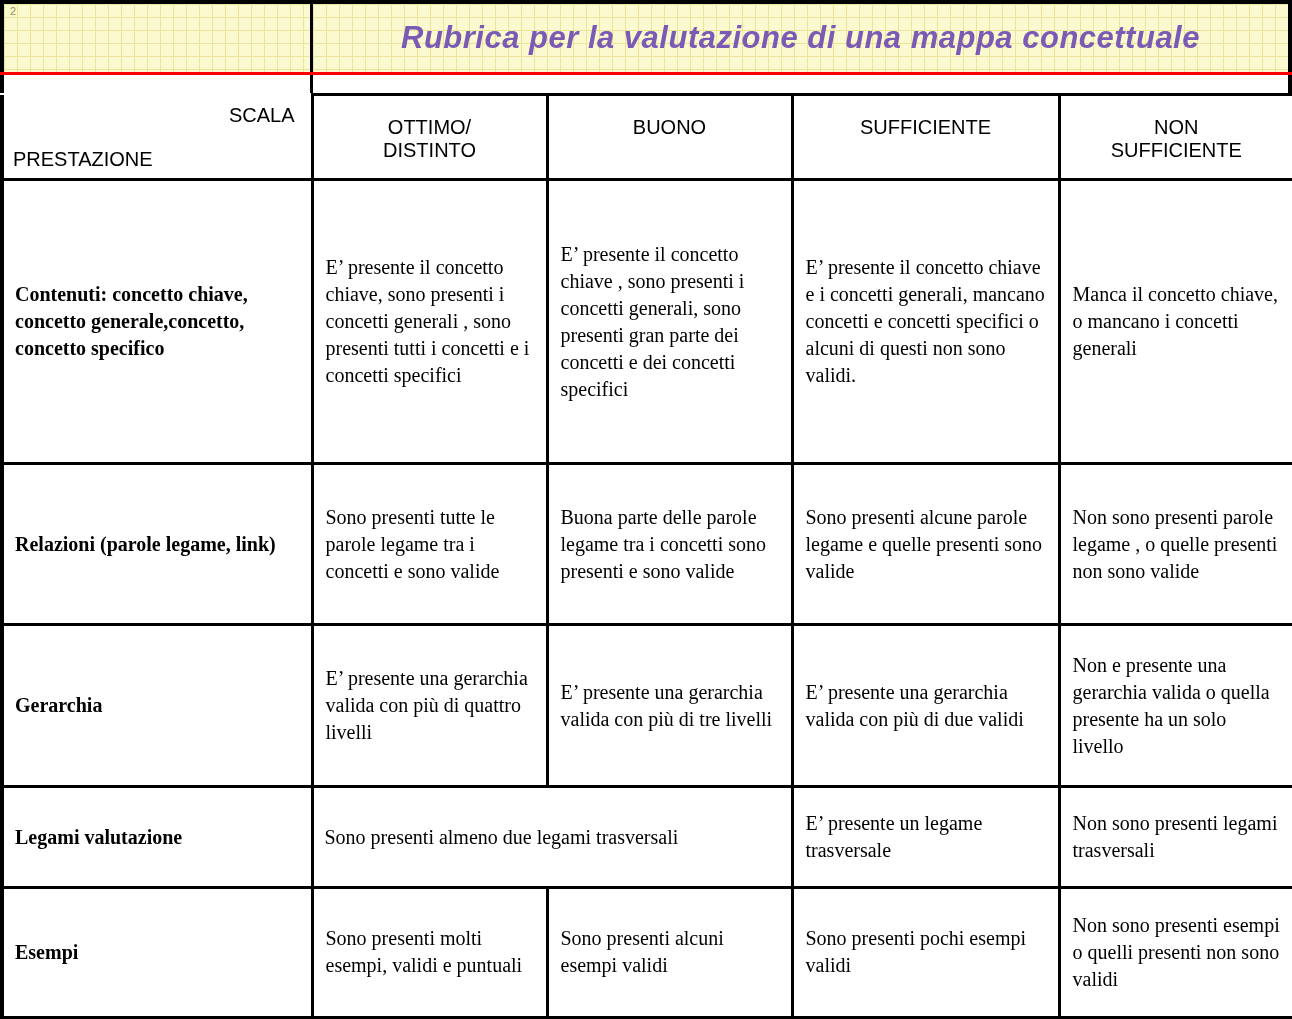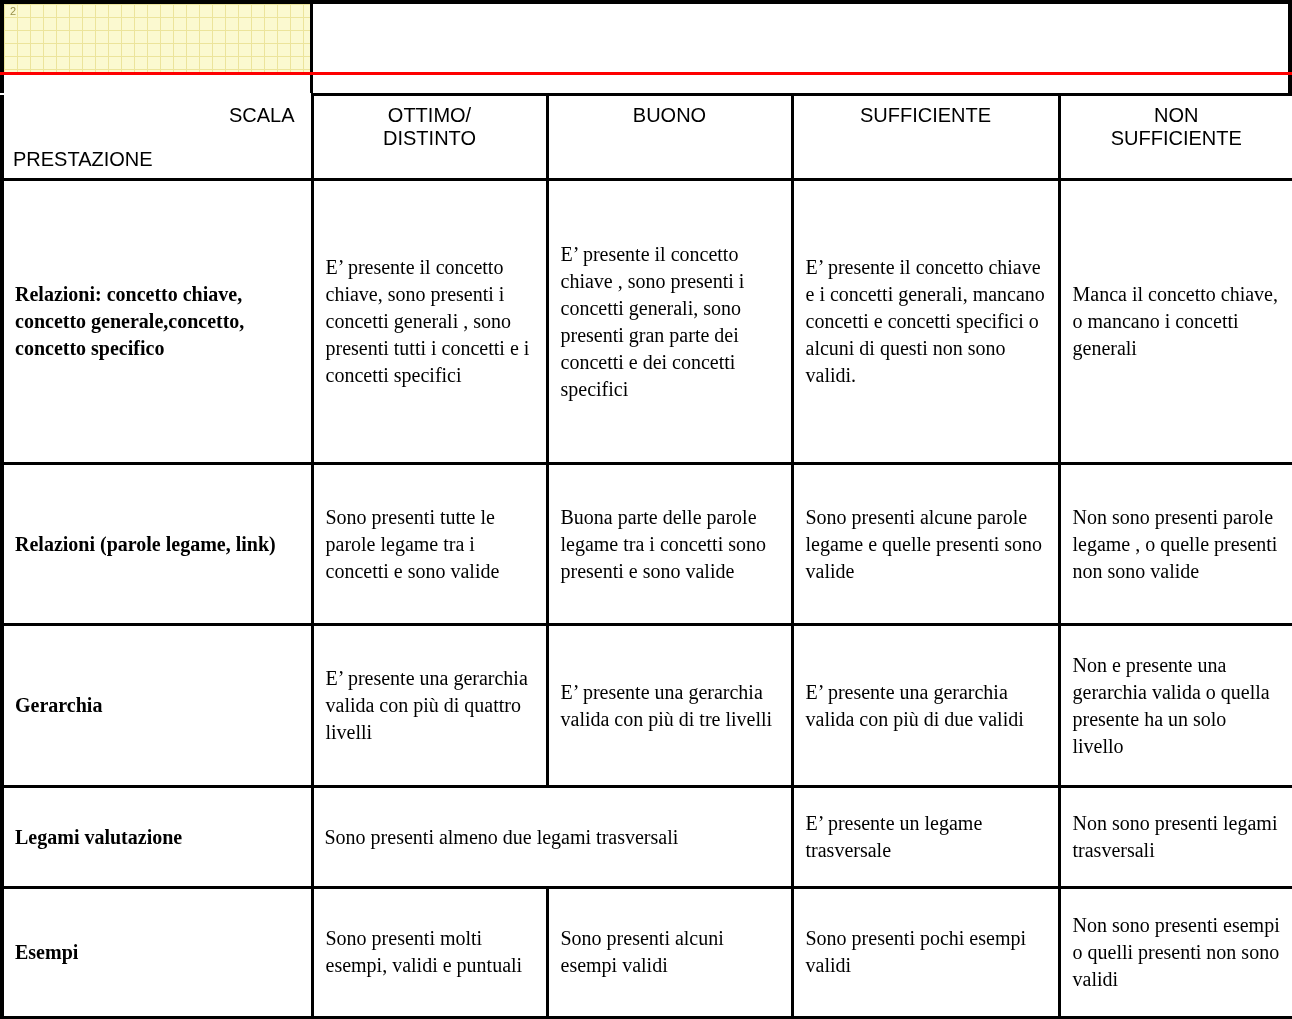--- a/index.html
+++ b/index.html
@@ -47,21 +47,21 @@
   .scala-label{
     position:absolute;top:9px;right:16px;
     font:20px "Liberation Sans",sans-serif;
   }
   .prestazione-label{
     position:absolute;bottom:7px;left:9px;
     font:20px "Liberation Sans",sans-serif;
   }
   th.scale-head{
     font-family:"Liberation Sans",sans-serif;font-weight:normal;font-size:20px;
-    vertical-align:top;padding-top:8px;text-align:center;white-space:pre-line;
+    vertical-align:top;padding-top:20px;text-align:center;white-space:pre-line;
     background:#fff;
   }
   td.label-cell{
     font-weight:bold;font-size:20px;line-height:1.35;
     vertical-align:middle;text-align:left;padding:6px 10px 6px 11px;background:#fff;
   }
   td.body-cell{
     font-size:20px;line-height:1.35;vertical-align:middle;text-align:left;
     padding:6px 12px;background:#fff;
   }
@@ -75,20 +75,23 @@
 </head>
 <body>
 
 <div class="page">
 
   <div class="band">
     <div class="band-left grid-bg">
       <span class="corner-mark">2</span>
     </div>
     <div class="band-divider"></div>
+    <div class="band-right grid-bg">
+      <span class="title">Rubrica per la valutazione di una mappa concettuale</span>
+    </div>
   </div>
 
   <div class="red-rule"></div>
 
   <div class="gap-strip">
     <div class="gap-divider"></div>
   </div>
 
   <table class="rubric">
     <colgroup>
@@ -107,21 +110,21 @@
         <th class="scale-head">OTTIMO/
 DISTINTO</th>
         <th class="scale-head">BUONO</th>
         <th class="scale-head">SUFFICIENTE</th>
         <th class="scale-head">NON
 SUFFICIENTE</th>
       </tr>
     </thead>
     <tbody id="rubric-body">
         <tr class="row-0">
-          <td class="label-cell">Relazioni: concetto chiave, concetto generale,concetto, concetto specifico</td>
+          <td class="label-cell">Contenuti: concetto chiave, concetto generale,concetto, concetto specifico</td>
           <td class="body-cell">E’ presente il concetto chiave, sono presenti i concetti generali , sono presenti tutti i concetti e i concetti specifici</td>
           <td class="body-cell">E’ presente il concetto chiave , sono presenti i concetti generali, sono presenti gran parte dei concetti e dei concetti specifici</td>
           <td class="body-cell">E’ presente il concetto chiave e i concetti generali, mancano concetti e concetti specifici o alcuni di questi non sono validi.</td>
           <td class="body-cell">Manca il concetto chiave, o mancano i concetti generali</td>
         </tr>
         <tr class="row-1">
           <td class="label-cell">Relazioni (parole legame, link)</td>
           <td class="body-cell">Sono presenti tutte le parole legame tra i concetti e sono valide</td>
           <td class="body-cell">Buona parte delle parole legame tra i concetti sono presenti e sono valide</td>
           <td class="body-cell">Sono presenti alcune parole legame e quelle presenti sono valide</td>

